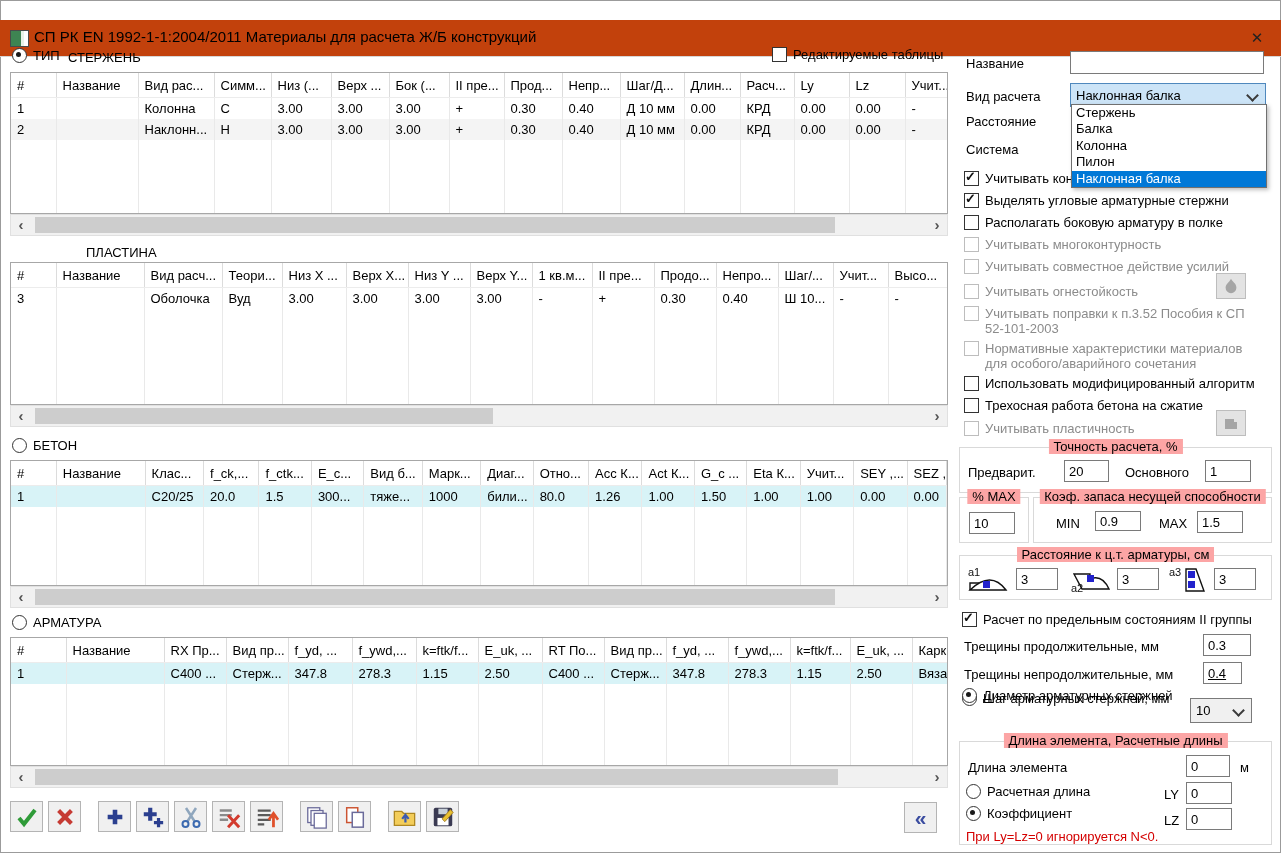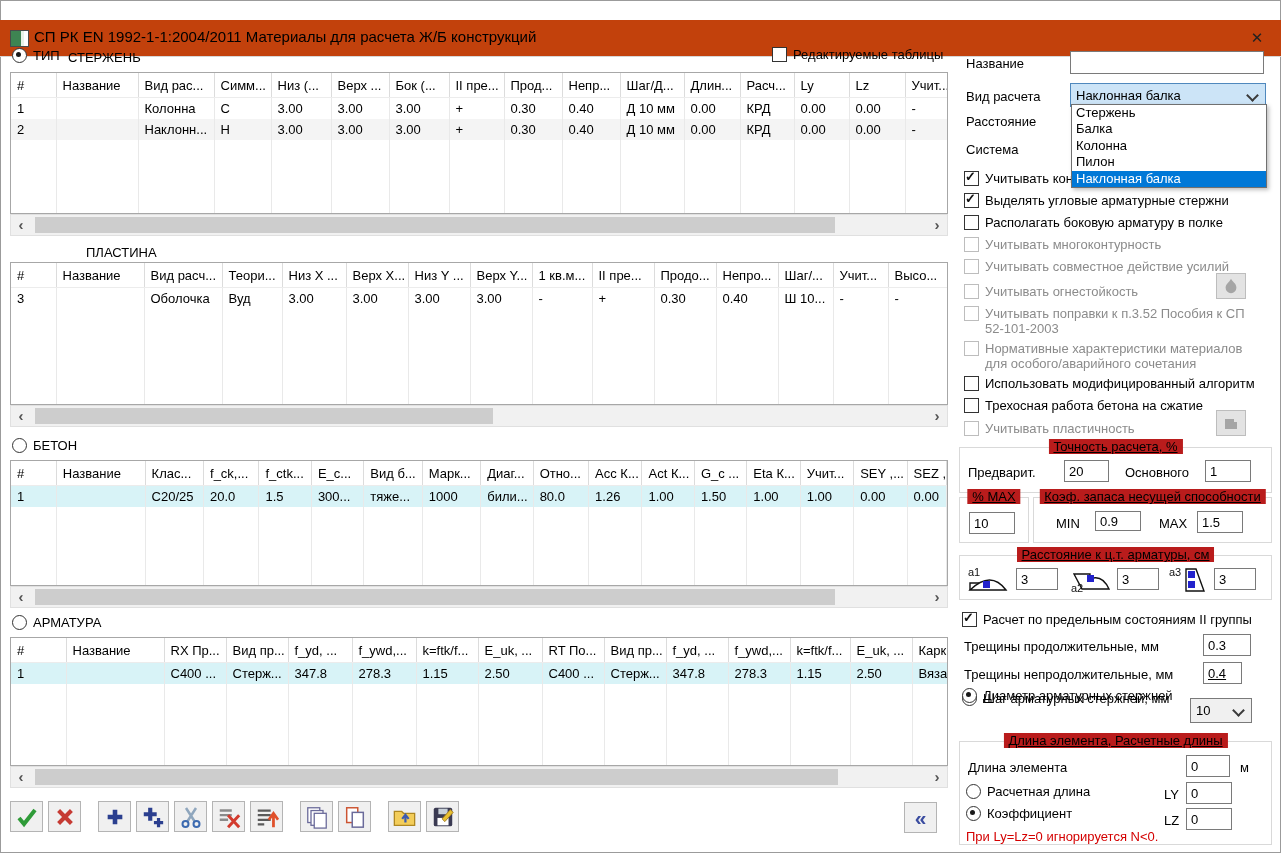--- a/index.html
+++ b/index.html
@@ -45,21 +45,21 @@
   .plabel{position:absolute;white-space:nowrap;}
   .tin{position:absolute;border:1px solid #7a7a7a;background:#fff;font:13px "Liberation Sans",sans-serif;padding:1px 4px;box-sizing:border-box;}
   .combo{position:absolute;border:1px solid #7a7a7a;background:#fff;box-sizing:border-box;display:flex;align-items:center;padding-left:5px;cursor:pointer;}
   .combo .chev{position:absolute;right:8px;top:7px;width:7px;height:7px;border-right:2px solid #3a3a3a;border-bottom:2px solid #3a3a3a;transform:rotate(45deg);}
   .combo.focus{background:#cce4f7;border-color:#4f88bd;}
   .combo.gray{background:#f0f0f0;}
   .dropdown{position:absolute;background:#fff;border:1px solid #707070;box-shadow:2px 2px 4px rgba(0,0,0,.25);z-index:50;}
   .dd-item{height:16.4px;line-height:16.4px;padding-left:4px;white-space:nowrap;overflow:hidden;cursor:pointer;}
   .dd-item.sel{background:#0078d7;color:#fff;}
   .gbox{position:absolute;border:1px solid #d9d9d9;box-sizing:border-box;}
-  .gtitle{position:absolute;top:-9px;left:50%;transform:translateX(-50%);background:#b91c1c;padding:0 5px;white-space:nowrap;text-decoration:underline;}
+  .gtitle{position:absolute;top:-9px;left:50%;transform:translateX(-50%);background:#fca5a5;padding:0 5px;white-space:nowrap;}
   .mini-btn{position:absolute;width:30px;height:26px;background:#e3e3e3;border:1px solid #bdbdbd;box-sizing:border-box;display:flex;align-items:center;justify-content:center;}
   .warn{position:absolute;color:#d40000;white-space:nowrap;}
   .collapse-btn::before{content:"\00AB";color:#3b4da0;font-size:21px;font-weight:bold;line-height:1;}
 </style>
 </head>
 <body>
 
 <div id="win">
 
   <div class="titlebar">

